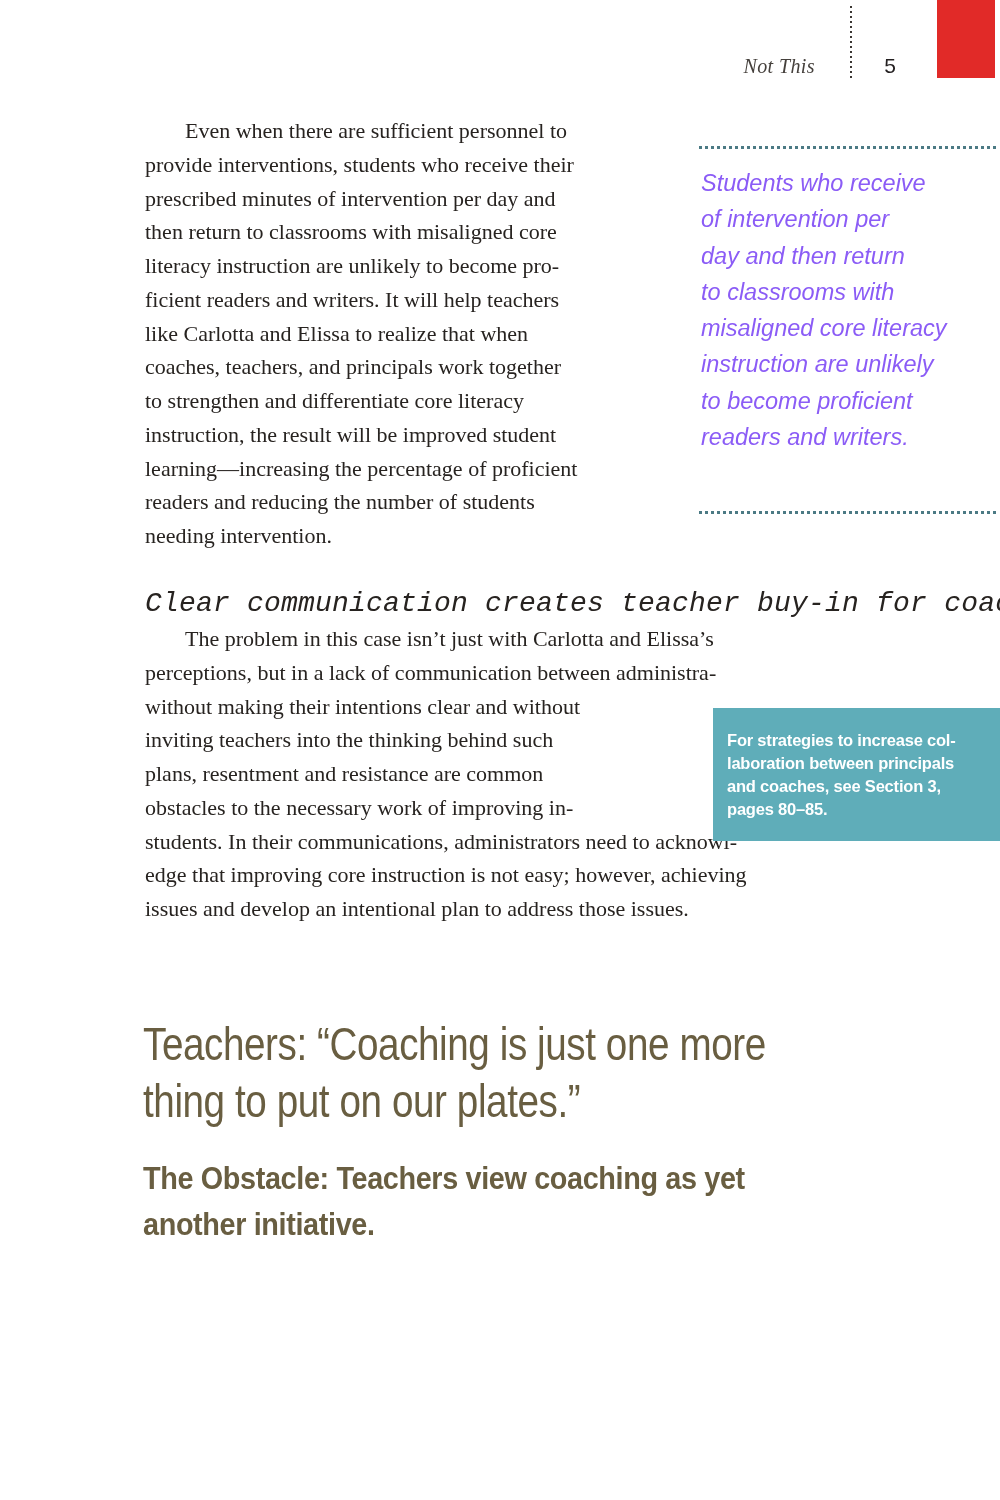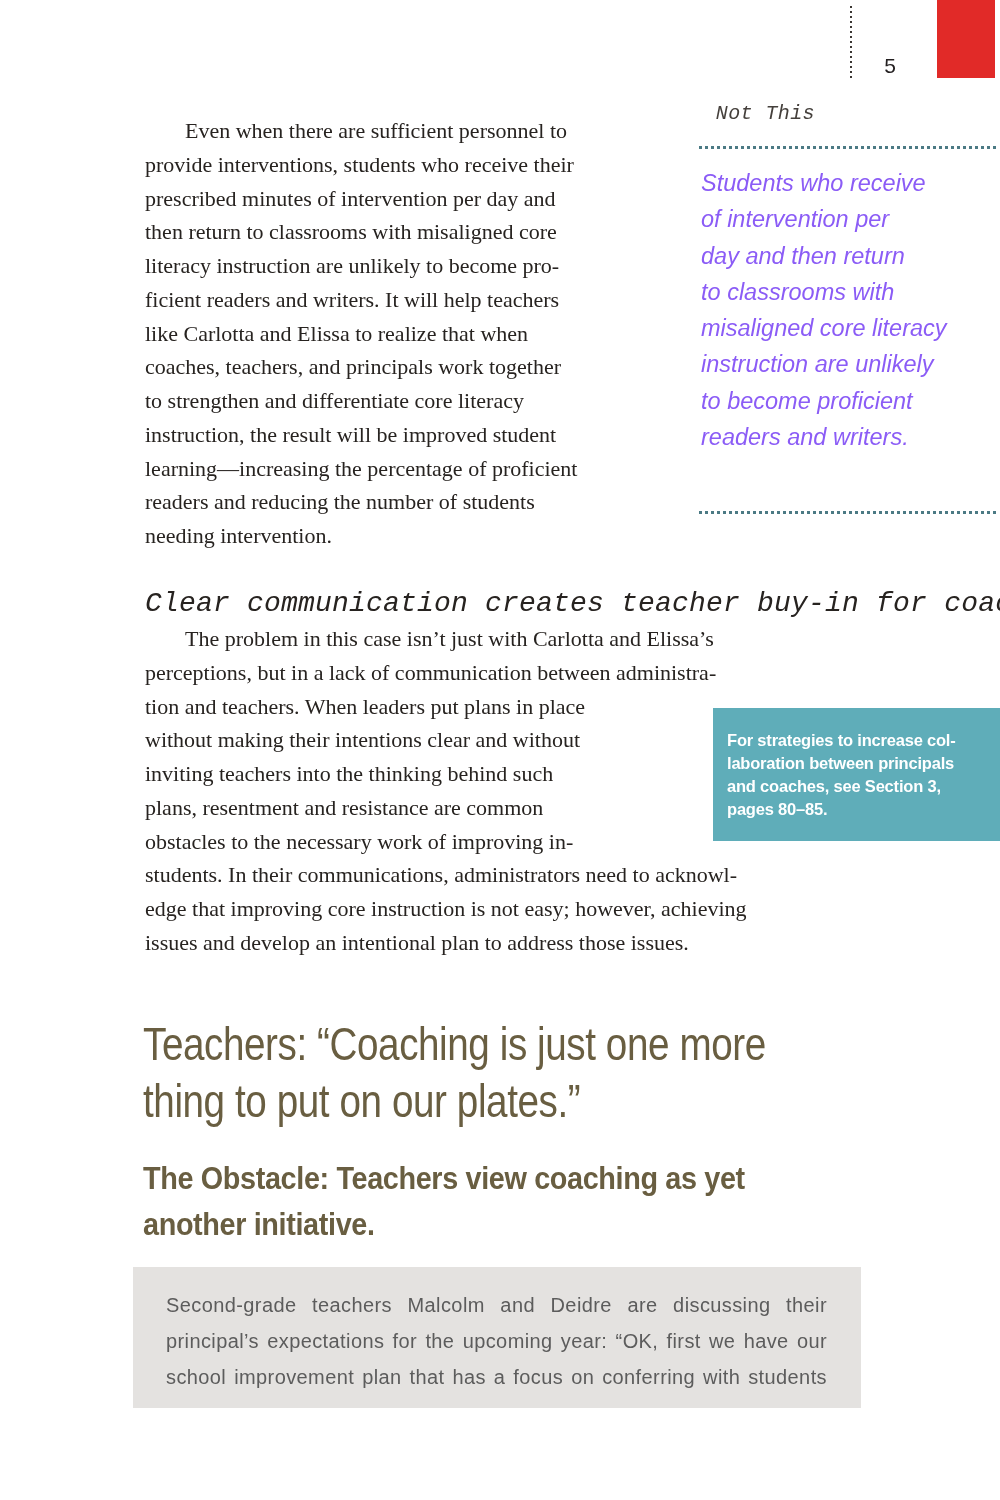--- a/index.html
+++ b/index.html
@@ -12,26 +12,25 @@
     overflow: hidden;
     font-family: "Liberation Serif", serif;
     color: #272320;
   }
 
   
   .running-head {
     position: absolute;
     top: 55px; left: 560px; width: 255px;
     text-align: right;
-    font-family: Liberation Mono, monospace;
+    font-family: Liberation Serif, serif;
     font-style: italic;
     font-size: 20px;
     color: #45403c;
     letter-spacing: 0.4px;
-    margin-top: 47px;
   }
   .header-dotted-rule {
     position: absolute;
     top: 6px; left: 850px;
     width: 2px; height: 72px;
     background-image: repeating-linear-gradient(to bottom, #3a3632 0 2px, transparent 2px 5px);
   }
   .page-number {
     position: absolute;
     top: 54px; left: 868px; width: 44px;
@@ -192,21 +191,20 @@
   </div>
 
   <div class="section-subhead">Clear communication creates teacher buy-in for coaching.</div>
 
   <div id="para2" class="body-block">
     <div class="indent-first">
         <div class="line">The problem in this case isn’t just with Carlotta and Elissa’s</div>
         <div class="line">perceptions, but in a lack of communication between administra-</div>
       </div>
     <div>
-        <div class="line">tion and teachers. When leaders put plans in place</div>
         <div class="line">without making their intentions clear and without</div>
         <div class="line">inviting teachers into the thinking behind such</div>
         <div class="line">plans, resentment and resistance are common</div>
         <div class="line">obstacles to the necessary work of improving in-</div>
       </div>
     <div>
         <div class="line">students. In their communications, administrators need to acknowl-</div>
         <div class="line">edge that improving core instruction is not easy; however, achieving</div>
         <div class="line">issues and develop an intentional plan to address those issues.</div>
       </div>
@@ -224,21 +222,14 @@
   <div class="chapter-heading" style="color: rgb(105, 94, 65);">
       <div class="line">Teachers: “Coaching is just one more</div>
       <div class="line">thing to put on our plates.”</div>
     </div>
 
   <div class="obstacle-subheading" style="color: rgb(105, 94, 65);">
       <div class="line">The Obstacle: Teachers view coaching as yet</div>
       <div class="line">another initiative.</div>
     </div>
 
-  <div class="case-box" style="background: rgb(228, 226, 224);">
-    <div class="case-text">
-        <div class="line">Second-grade teachers Malcolm and Deidre are discussing their</div>
-        <div class="line">principal’s expectations for the upcoming year: “OK, first we have our</div>
-        <div class="line">school improvement plan that has a focus on conferring with students</div>
-      </div>
-  </div>
 
 </div>
 
 </body></html>

